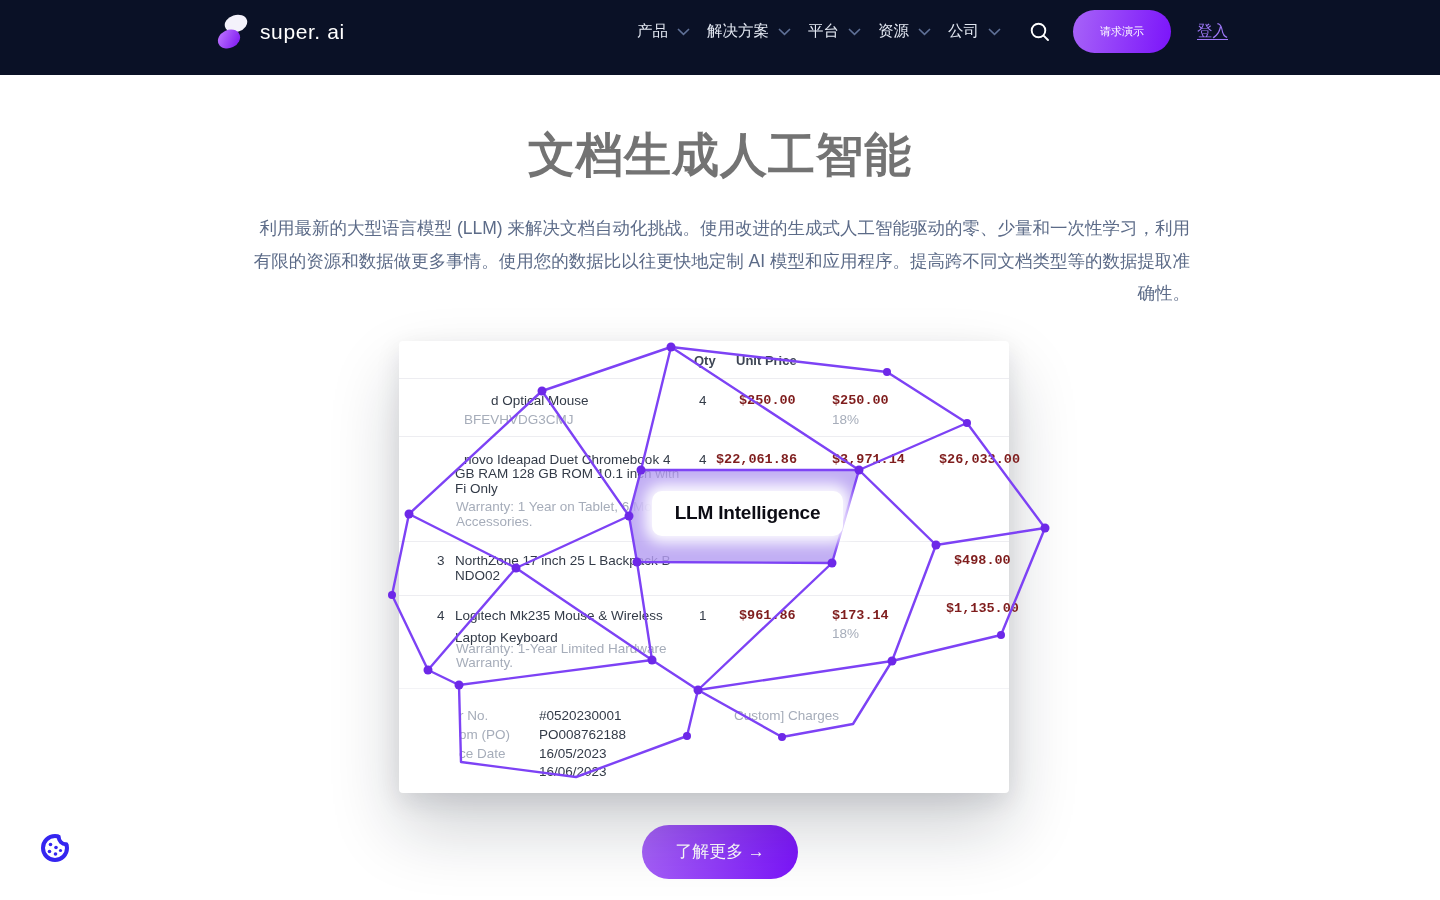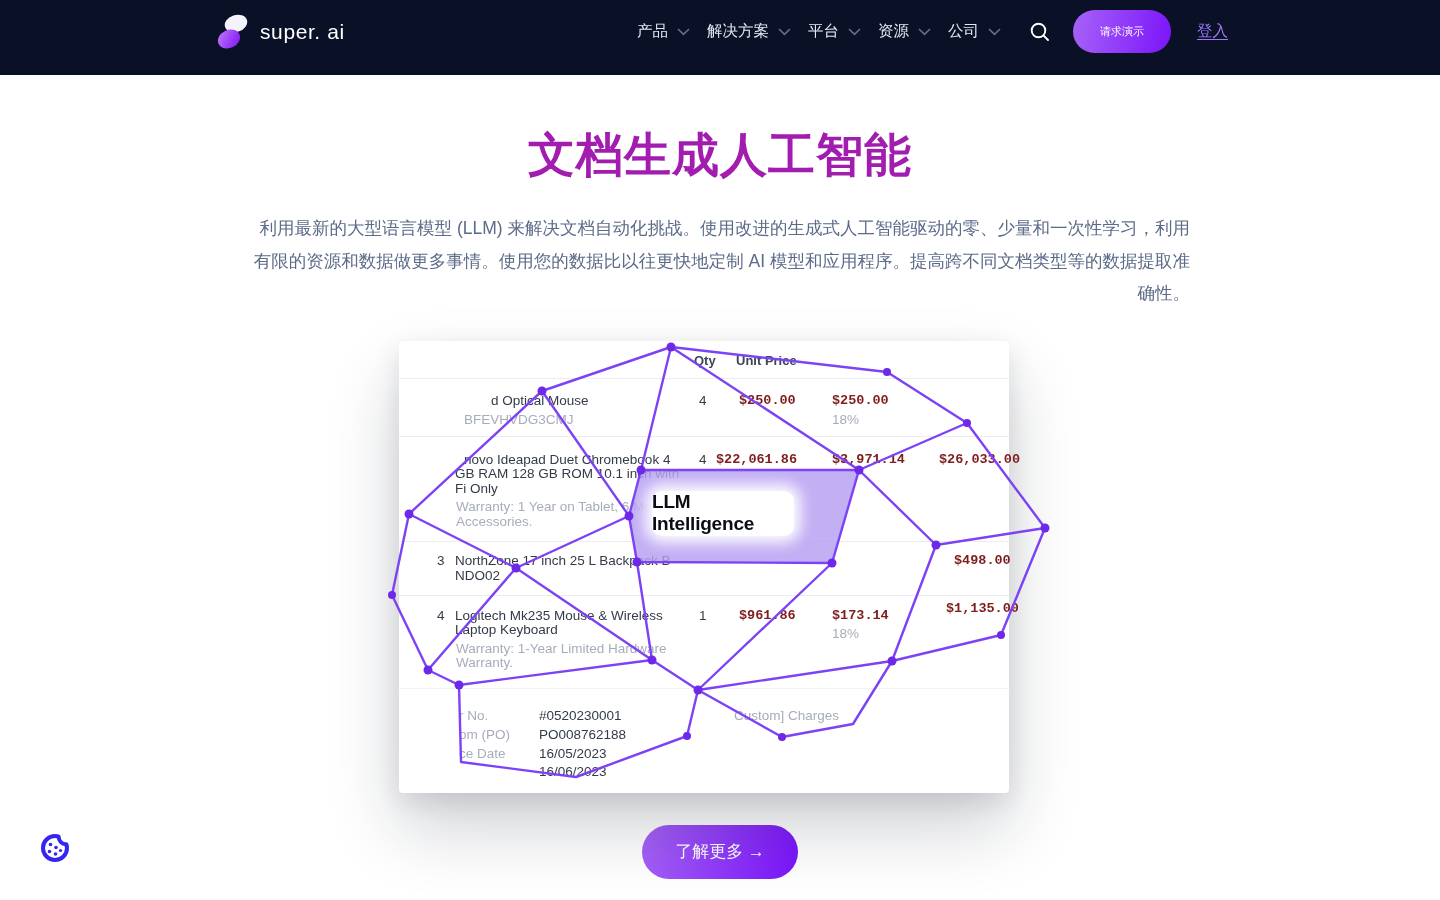--- a/index.html
+++ b/index.html
@@ -18,36 +18,36 @@
     display:flex; align-items:center; }
   .btn-demo { height:43px; padding:0 27px; border:none; border-radius:22px;
     background:linear-gradient(100deg,#a763f8 0%, #7b14fa 100%);
     color:#ffffff; font-size:11px; cursor:pointer; margin-right:26px;
     font-family:"Liberation Sans", sans-serif; }
   .login { color:#9e78f8; font-size:15.5px; text-decoration:underline;
     text-underline-offset:3px; text-decoration-thickness:1px; cursor:pointer; }
 
   
   .hero-title { margin-top:52px; text-align:center; font-size:47px; line-height:55px;
-    font-weight:700; color:#a21caf; letter-spacing:1px; }
+    font-weight:700; color:#737373; letter-spacing:1px; }
   .hero-desc { width:940px; margin:30px auto 0; text-align:right; font-size:17.5px;
     line-height:32.5px; color:#5c6b88; }
 
   
   .diagram { position:relative; width:930px; height:475px; margin:25px auto 0; }
   .doc { position:absolute; left:144px; top:6px; width:610px; height:452px;
     background:#ffffff; border-radius:4px;
     box-shadow:0 35px 70px rgba(15,23,42,.20), 0 8px 24px rgba(15,23,42,.10); }
   .sep { position:absolute; left:144px; width:610px; height:1px; background:#ededf1; }
   .cell { position:absolute; font-size:13.5px; color:#333b48; white-space:nowrap; }
   .cell.gray { color:#a6adba; }
   .cell.head { font-weight:700; color:#3d4554; font-size:13px; }
   .cell.money { font-weight:700; color:#7f1d1d;font-family:Liberation Mono, monospace; }
   .mesh { position:absolute; left:0; top:0; }
-  .llm-label { position:absolute; left:397px; top:156px; width:142px; height:45px;
+  .llm-label { position:absolute; left:397px; top:156px; width:191px; height:45px;
     background:#ffffff; border-radius:10px; display:flex; align-items:center;
     justify-content:center; font-size:19px; font-weight:700; color:#0c0c14;
     box-shadow:0 0 14px 7px rgba(255,255,255,.95); letter-spacing:-.2px; }
 
   
   .cta { display:flex; align-items:center; justify-content:center;
     width:156px; height:54px; margin:15px auto 0; border:none; border-radius:27px;
     background:linear-gradient(100deg,#a763f8 0%, #7b14fa 100%);
     color:#ffffff; font-size:17px; cursor:pointer;
     font-family:"Liberation Sans", sans-serif; }
@@ -150,21 +150,21 @@
     <div class="cell money" style="left:577px; top:117px">$3,971.14</div>
     <div class="cell money" style="left:684px; top:117px">$26,033.00</div>
 
     <div class="cell" style="left:182px; top:218px">3</div>
     <div class="cell" style="left:200px; top:218px">NorthZone 17 inch 25 L Backpack B</div>
     <div class="cell" style="left:200px; top:233px">NDO02</div>
     <div class="cell money" style="left:699px; top:218px">$498.00</div>
 
     <div class="cell" style="left:182px; top:273px">4</div>
     <div class="cell" style="left:200px; top:273px">Logitech Mk235 Mouse &amp; Wireless</div>
-    <div class="cell" style="left:200px; top:287px">Laptop Keyboard</div>
+    <div class="cell" style="left:200px; top:295px">Laptop Keyboard</div>
     <div class="cell gray" style="left:201px; top:306px">Warranty: 1-Year Limited Hardware</div>
     <div class="cell gray" style="left:201px; top:320.5px">Warranty.</div>
     <div class="cell" style="left:444px; top:273px">1</div>
     <div class="cell money" style="left:484px; top:273px">$961.86</div>
     <div class="cell money" style="left:577px; top:273px">$173.14</div>
     <div class="cell gray" style="left:577px; top:291px">18%</div>
     <div class="cell money" style="left:691px; top:266px">$1,135.00</div>
 
     <div class="cell gray" style="left:204px; top:373px">r No.</div>
     <div class="cell" style="left:284px; top:373px">#0520230001</div>

